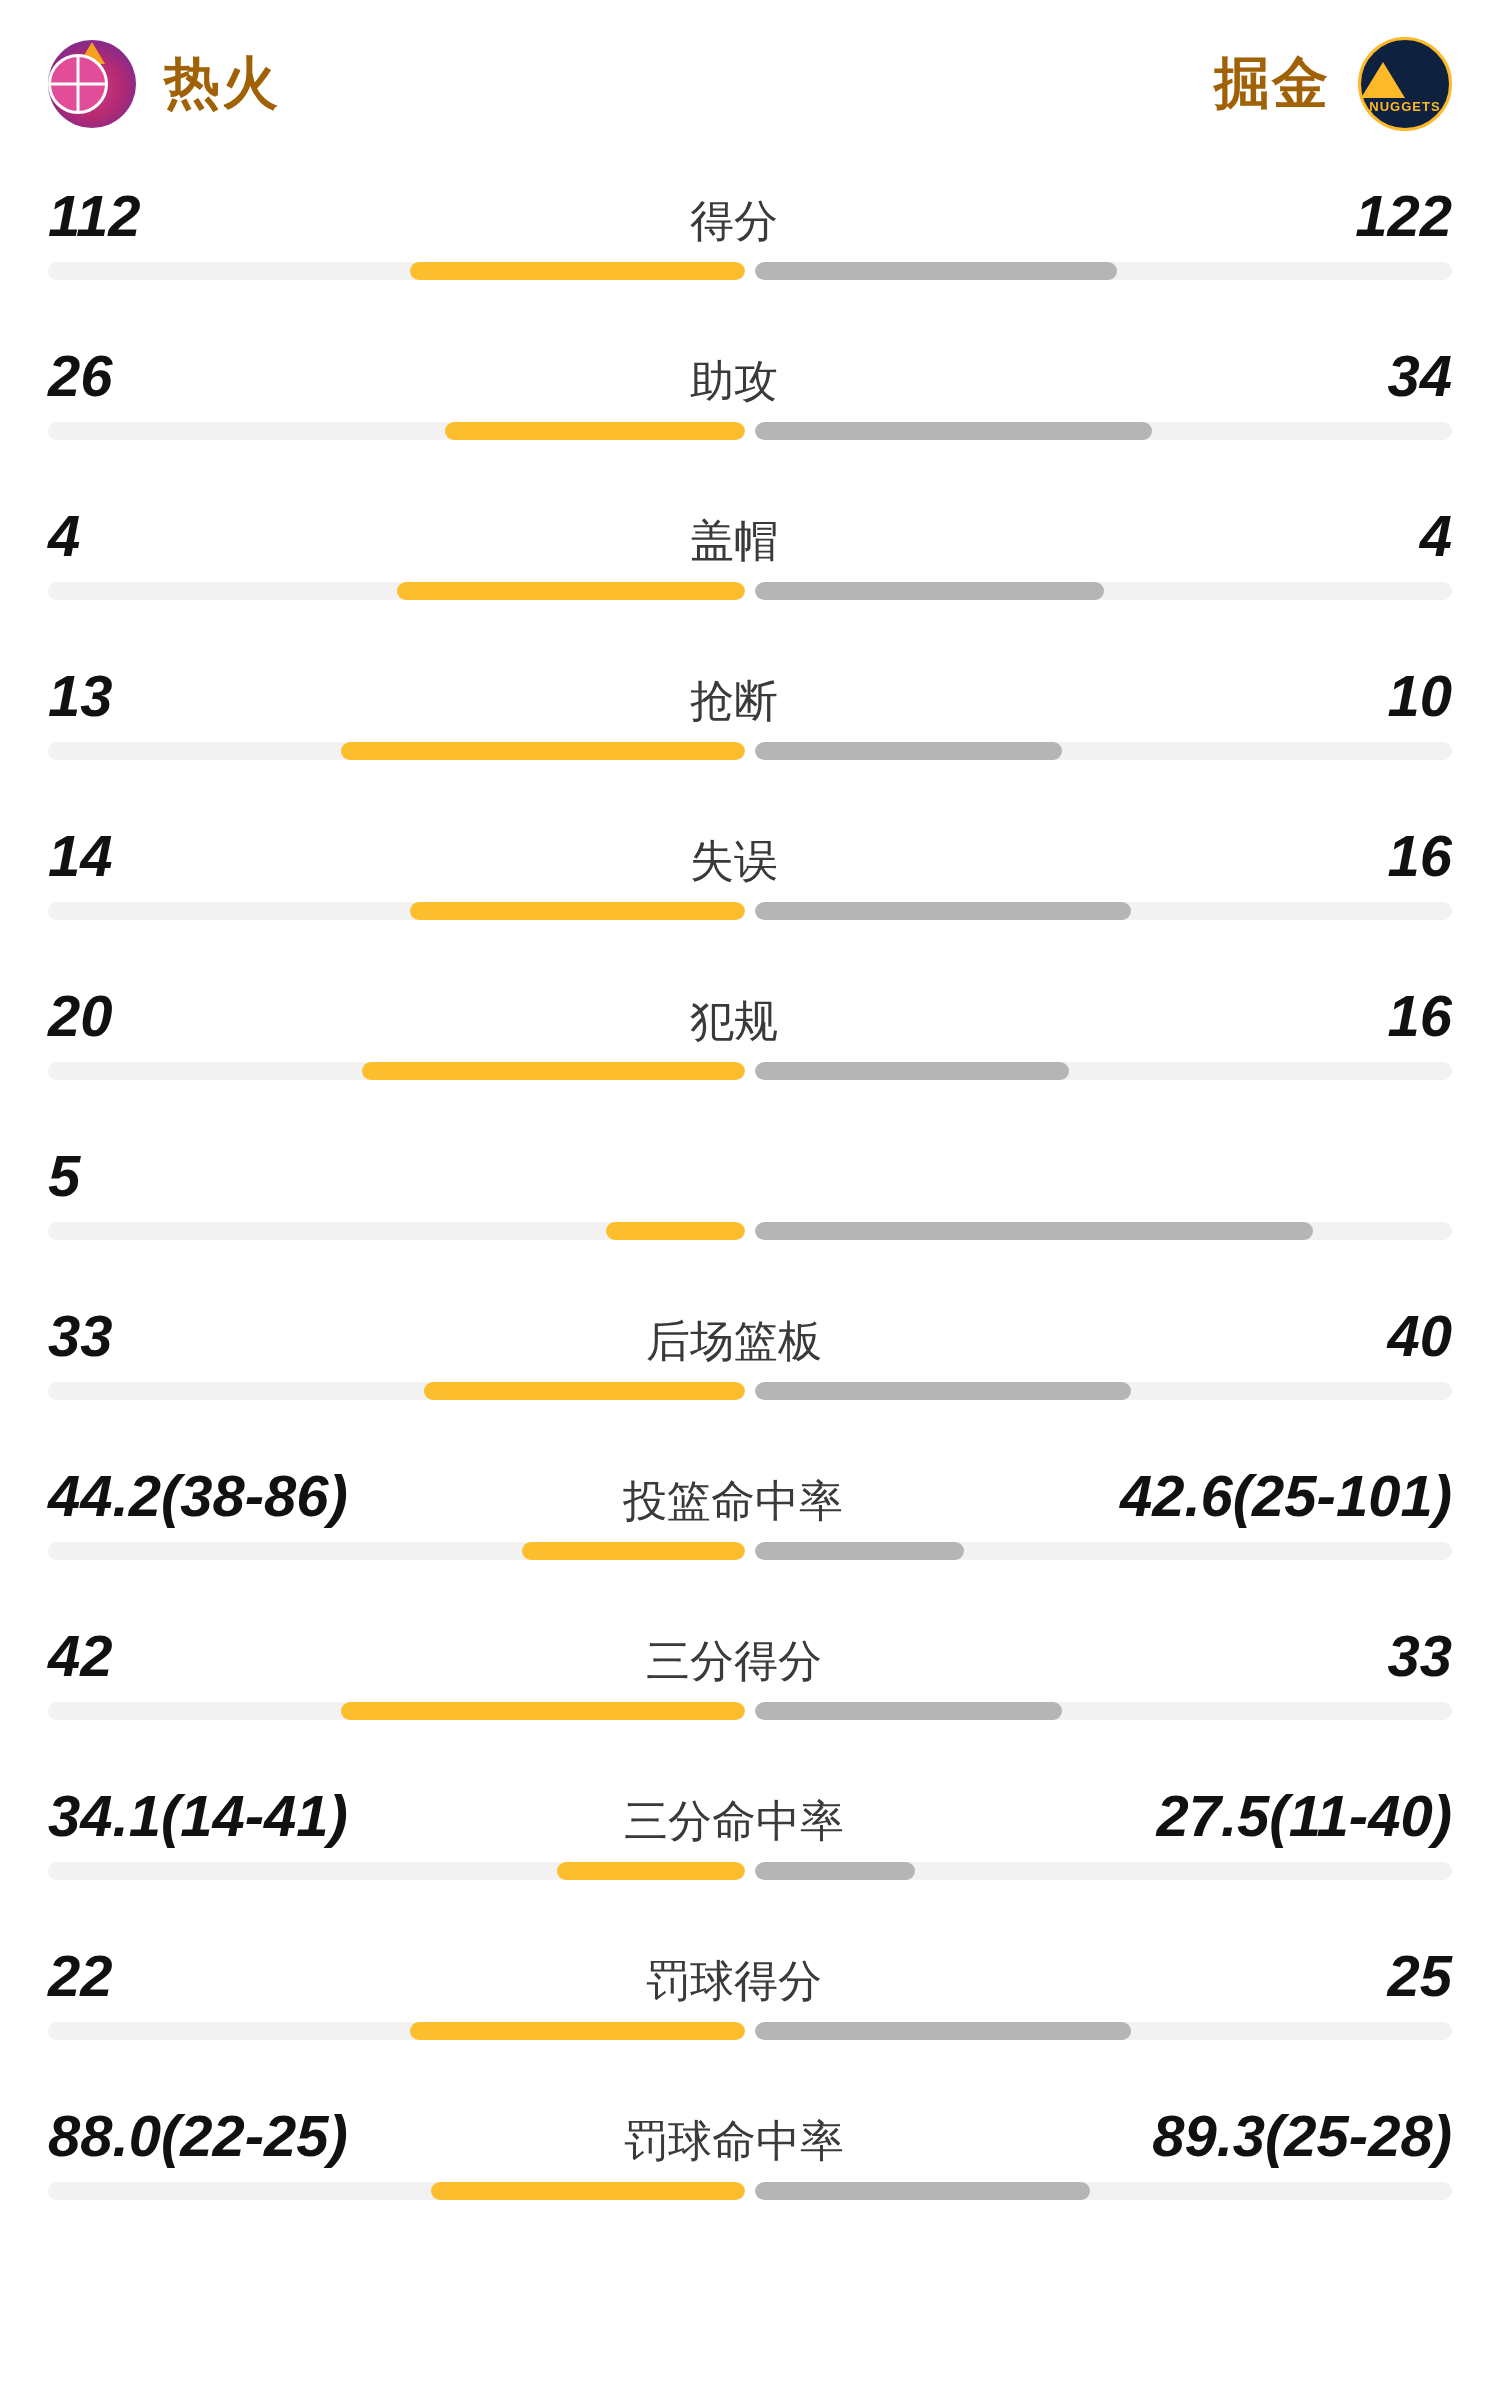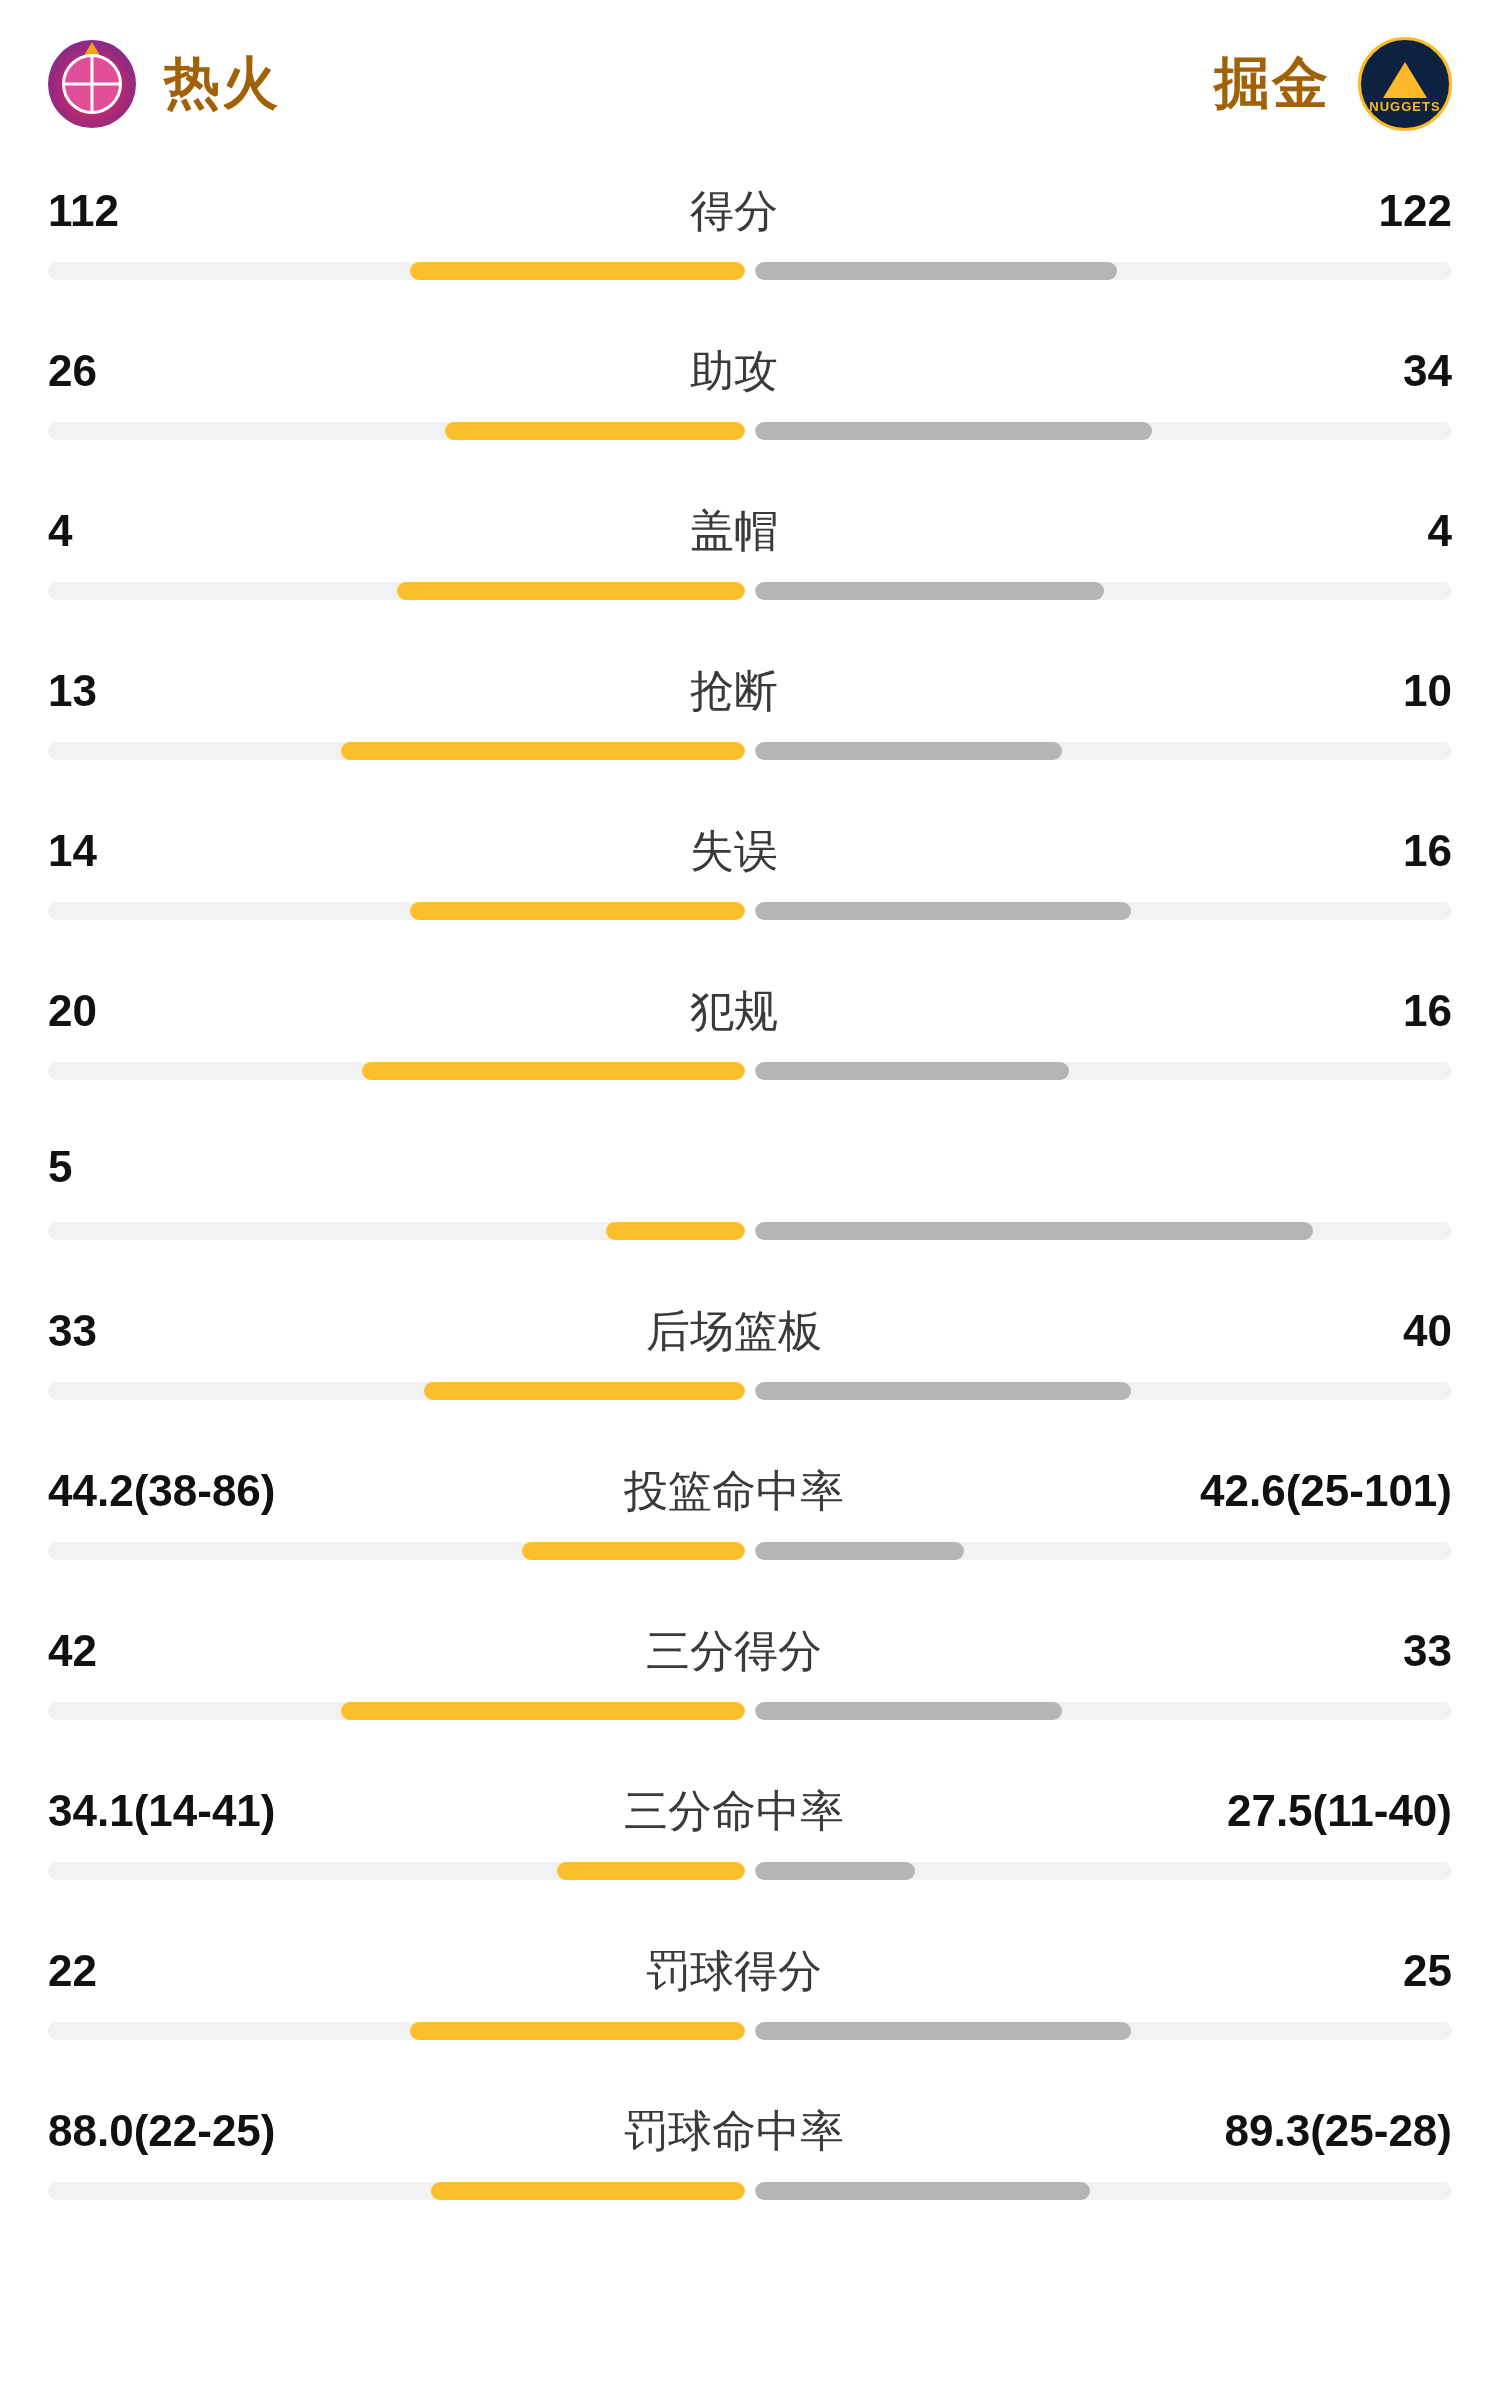--- a/index.html
+++ b/index.html
@@ -39,21 +39,20 @@
     font-weight: bold;
     color: #a16207;
     letter-spacing: 2px;
   }
   .logo {
     width: 88px;
     height: 88px;
     border-radius: 50%;
     display: flex;
     align-items: center;
-    justify-content: center;
     position: relative;
     flex: none;
   }
   .logo-heat {
     background: radial-gradient(circle at 50% 55%, #d23b8c 0%, #b32a72 45%, #5b2aa0 100%);
   }
   .logo-heat .ball {
     width: 54px;
     height: 54px;
     border-radius: 50%;
@@ -130,25 +129,26 @@
     padding-top: 14px;
     box-sizing: border-box;
   }
   .stat-top {
     display: flex;
     align-items: baseline;
     justify-content: space-between;
     height: 78px;
   }
   .stat-value {
-    font-size: 44px;
+    font-size: 58px;
     font-weight: bold;
     color: #111111;
     white-space: nowrap;
     min-width: 330px;
+    font-style: italic;
   }
   .stat-value.right {
     text-align: right;
     margin-left: 32px;
   }
   .stat-label {
     font-size: 44px;
     color: #3a3a3a;
     font-weight: 500;
     white-space: nowrap;

